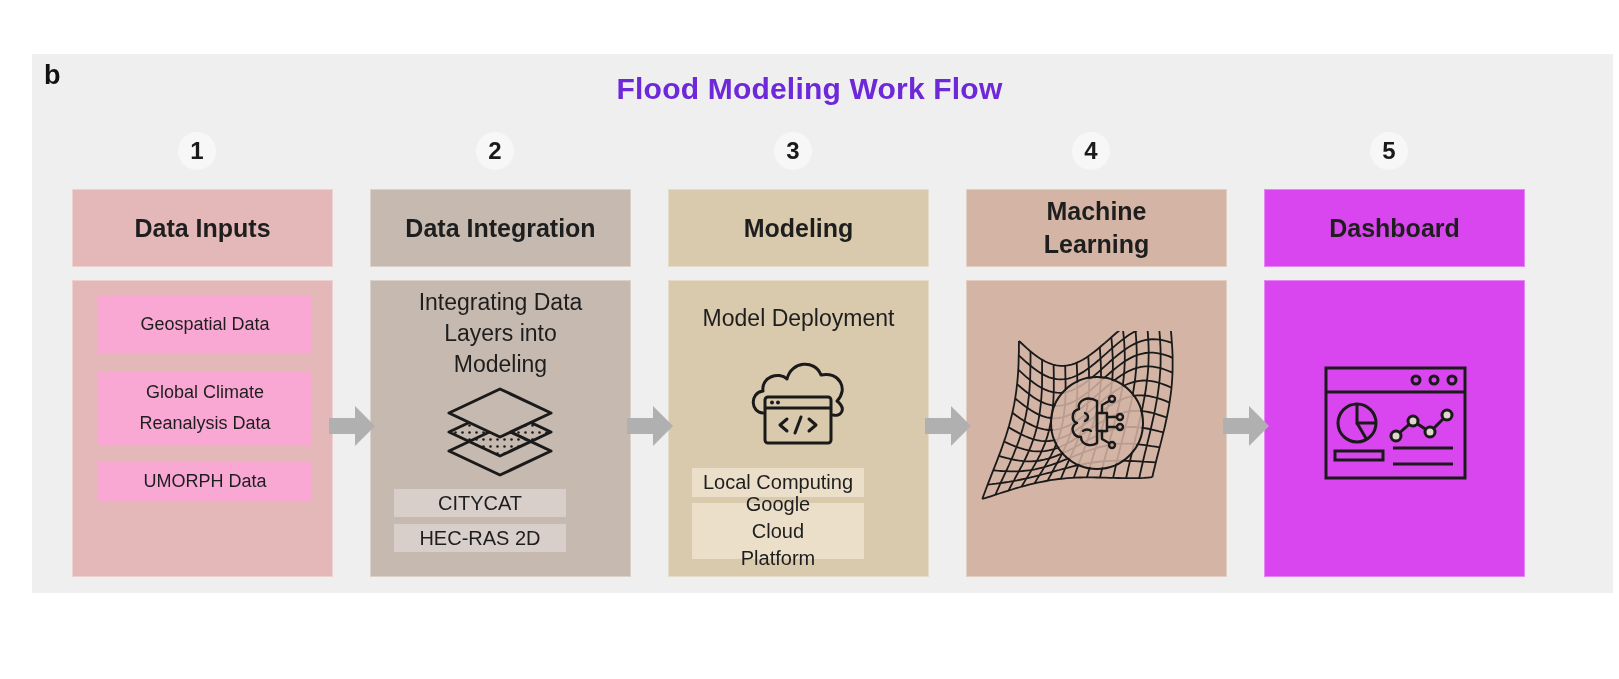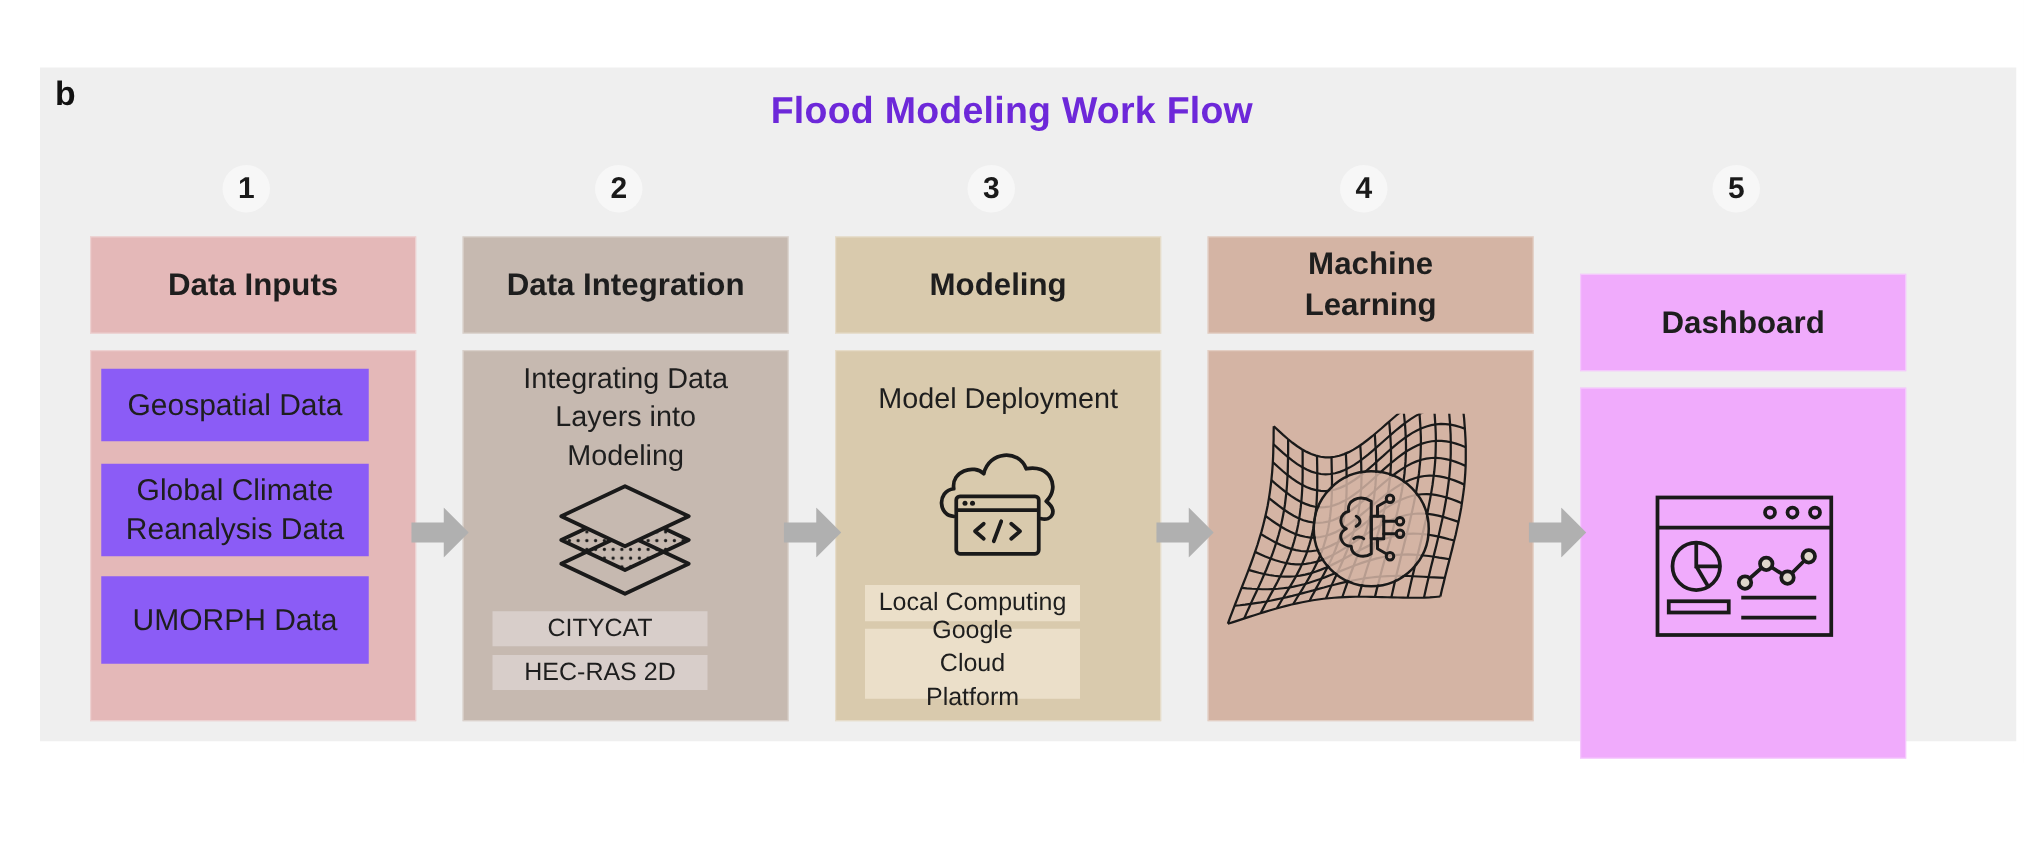--- a/index.html
+++ b/index.html
@@ -12,24 +12,24 @@
   .step-num { position: absolute; top: 132px; width: 38px; height: 38px; border-radius: 50%;
               background: #f7f7f7; font-size: 24px; font-weight: bold; display: flex;
               align-items: center; justify-content: center; color: #1a1a1a; }
   .head { position: absolute; top: 189px; width: 261px; height: 78px; display: flex;
           align-items: center; justify-content: center; text-align: center;
           font-size: 25px; font-weight: bold; line-height: 33px; color: #1e1e1e;
           box-sizing: border-box; border: 1px solid rgba(255,255,255,0.35); }
   .body { position: absolute; top: 280px; width: 261px; height: 297px; box-sizing: border-box;
           border: 1px solid rgba(255,255,255,0.35); }
   .c1 { background: #e4b8b8; } .c2 { background: #c6b9b0; } .c3 { background: #d9caad; }
-  .c4 { background: #d4b4a4; } .c5 { background: #f0abfc; margin-top: 30px; }
-  .chip { position: absolute; left: 8px; width: 214px; background: #8b5cf6; display: flex;
+  .c4 { background: #d4b4a4; } .c5 { background: #d946ef; }
+  .chip { position: absolute; left: 25px; width: 214px; background: #f9a8d4; display: flex;
           align-items: center; justify-content: center; text-align: center;
-          font-size: 24px; line-height: 31px; color: #1e1e1e; }
+          font-size: 18px; line-height: 31px; color: #1e1e1e; }
   .subtitle { position: absolute; left: 0; width: 100%; text-align: center; font-size: 23px;
               line-height: 31px; color: #1e1e1e; }
   .tag { position: absolute; left: 23px; width: 172px; display: flex; align-items: center;
          justify-content: center; text-align: center; font-size: 20px; line-height: 27px; color: #1e1e1e; }
   .tag2 { background: #d8ceca; }
   .tag3 { background: #ebdfc9; }
   .arrow { position: absolute; top: 406px; width: 46px; height: 40px; }
   .icon { position: absolute; }
 </style>
 </head>
@@ -47,21 +47,21 @@
 
 <div class="head c1" style="left:72px">Data Inputs</div>
 <div class="head c2" style="left:370px">Data Integration</div>
 <div class="head c3" style="left:668px">Modeling</div>
 <div class="head c4" style="left:966px; padding:0 93px">Machine Learning</div>
 <div class="head c5" style="left:1264px">Dashboard</div>
 
 <div class="body c1" style="left:72px">
   <div class="chip" style="top:14px;height:58px">Geospatial Data</div>
   <div class="chip" style="top:90px;height:74px;padding:0 10px;box-sizing:border-box">Global Climate Reanalysis Data</div>
-  <div class="chip" style="top:180px;height:70px">UMORPH Data</div>
+  <div class="chip" style="top:180px;height:40px">UMORPH Data</div>
 </div>
 
 <div class="body c2" style="left:370px">
   <div class="subtitle" style="top:6px;padding:0 45px;box-sizing:border-box">Integrating Data Layers into Modeling</div>
   <svg class="icon" style="left:74px;top:106px" width="110" height="92" viewBox="0 0 110 92">
     <defs>
       <pattern id="dots" width="7" height="7" patternUnits="userSpaceOnUse">
         <circle cx="3.5" cy="3.5" r="1.3" fill="#1a1a1a"></circle>
       </pattern>
     </defs>

